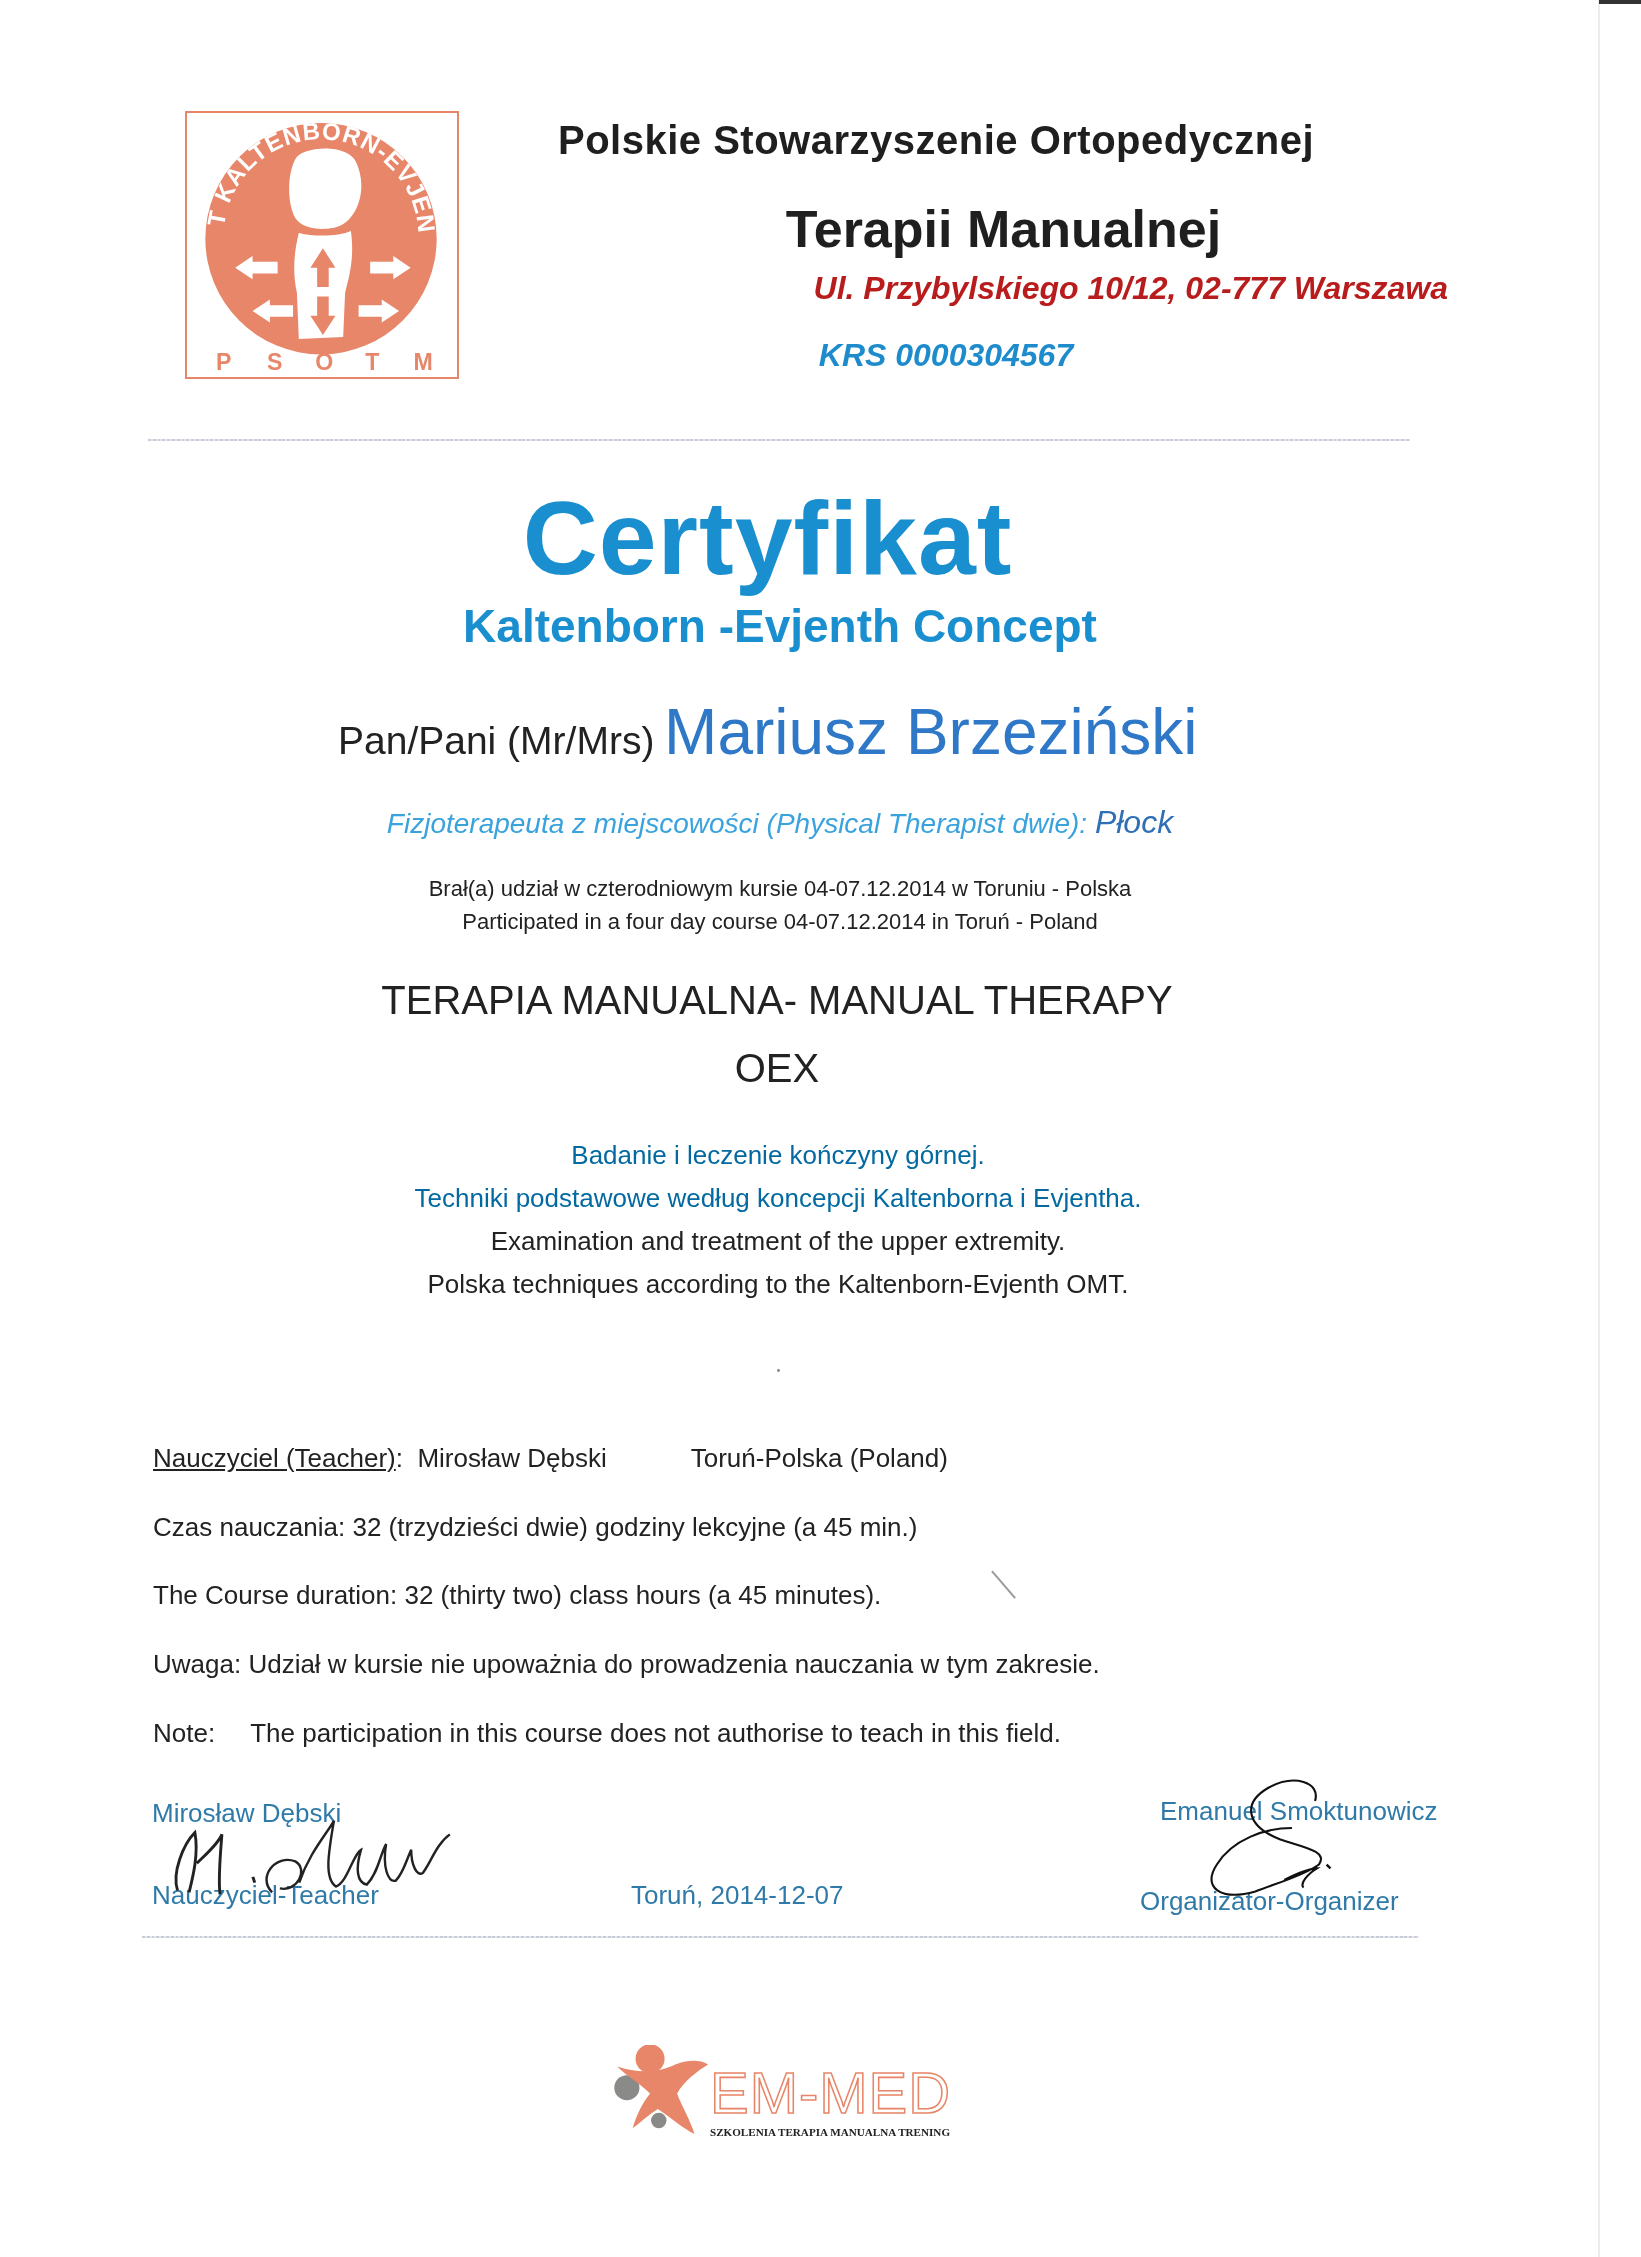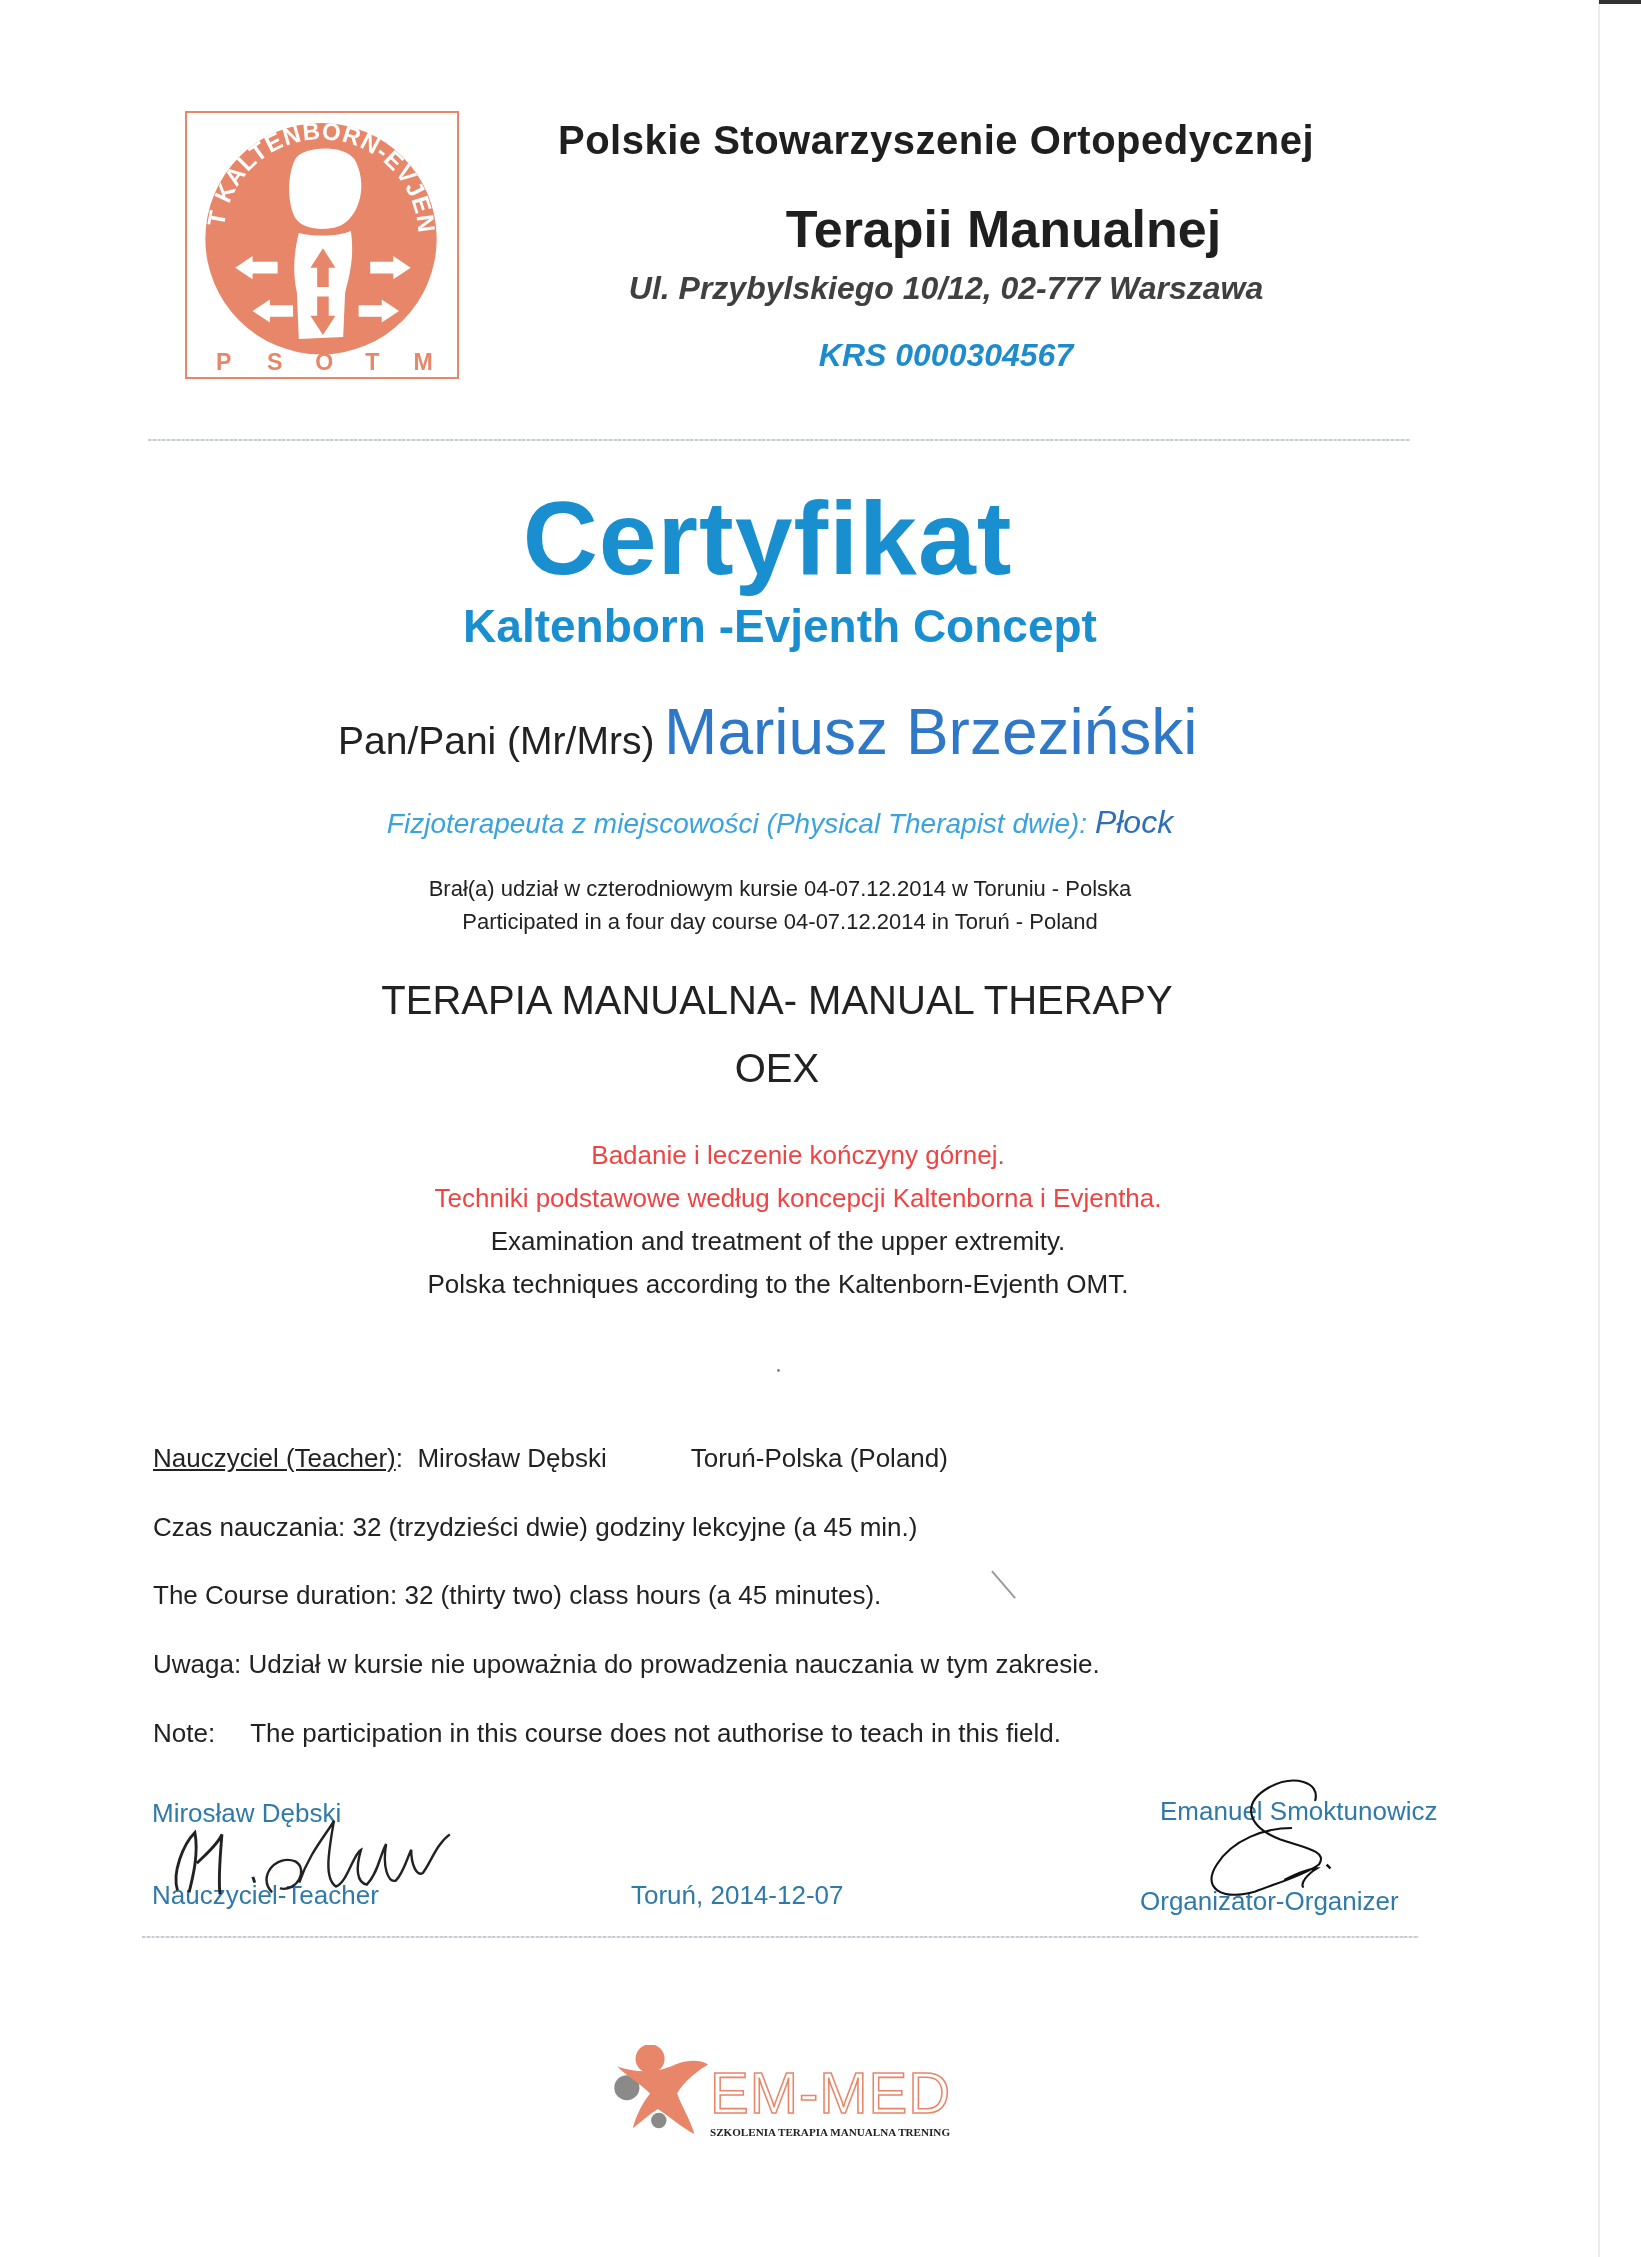--- a/index.html
+++ b/index.html
@@ -9,41 +9,41 @@
   .paper-edge-top { position:absolute; left:1599px; top:0; width:42px; height:3.9px; background:#333; }
   .abs { position:absolute; }
   .center { text-align:center; }
 
   
   .psotm-logo { left:185px; top:111px; width:274px; height:268px; border:2.9px solid #e8866a; box-sizing:border-box; background:#fff; }
   .psotm-logo svg { display:block; }
 
   .org-name { left:444px; width:1004px; top:118px; font-size:40px; font-weight:bold; letter-spacing:0.5px; color:#1f1f1f; }
   .org-name2 { left:444px; width:1004px; top:199px; font-size:52px; font-weight:bold; color:#1f1f1f; }
-  .org-address { left:444px; width:1120px; top:270px; font-size:32px; font-weight:bold; font-style:italic; color:#404040; }
+  .org-address { left:444px; width:1120px; top:270px; font-size:32px; font-weight:bold; font-style:italic; color:#b91c1c;text-align:right; }
   .org-krs { left:444px; width:1120px; top:337px; font-size:32px; font-weight:bold; font-style:italic; color:#1e8ccc; }
 
   .divider { position:absolute; height:1.9px; background:repeating-linear-gradient(90deg,#c8ccd6 0 2.9px,#e6e8ee 2.9px 4.8px); }
 
   .cert-title { left:0; width:1535px; top:479px; font-size:104px; font-weight:bold; color:#1a8fd0; letter-spacing:1px; }
   .cert-sub { left:0; width:1560px; top:599px; font-size:46px; font-weight:bold; color:#1a8fd0; }
 
   .name-row { left:338px; top:695px; white-space:nowrap; }
   .salutation { font-size:39px; color:#222; vertical-align:baseline; }
   .recipient { font-size:64px; color:#2e78c7; vertical-align:baseline; margin-left:9.7px; }
 
   .profession { left:0; width:1560px; top:804px; font-size:28px; font-style:italic; color:#3aa3dd; }
   .profession .city { color:#2e6fb5; font-size:32px; }
 
   .course-line { left:0; width:1560px; font-size:22px; color:#222; }
 
   .course-title { left:0; width:1554px; font-size:40px; color:#222; }
 
   .desc-line { left:0; width:1556px; font-size:26px; color:#222; }
-  .desc-line.dark { color:#ef4444;margin-left:20px; }
+  .desc-line.dark { color:#0369a1; }
 
   .info-line { left:153px; font-size:26px; color:#222; white-space:nowrap;margin-top:25px; }
   .info-line .lbl-u { text-decoration:underline; }
   .info-line .gap { display:inline-block; }
 
   .sig-text { font-size:26px; color:#2f7aa8; white-space:nowrap; }
   .sig-svg { position:absolute; }
 
   .emmed-logo { left:594px; top:2045px; width:377px; height:97px; }
 </style>

